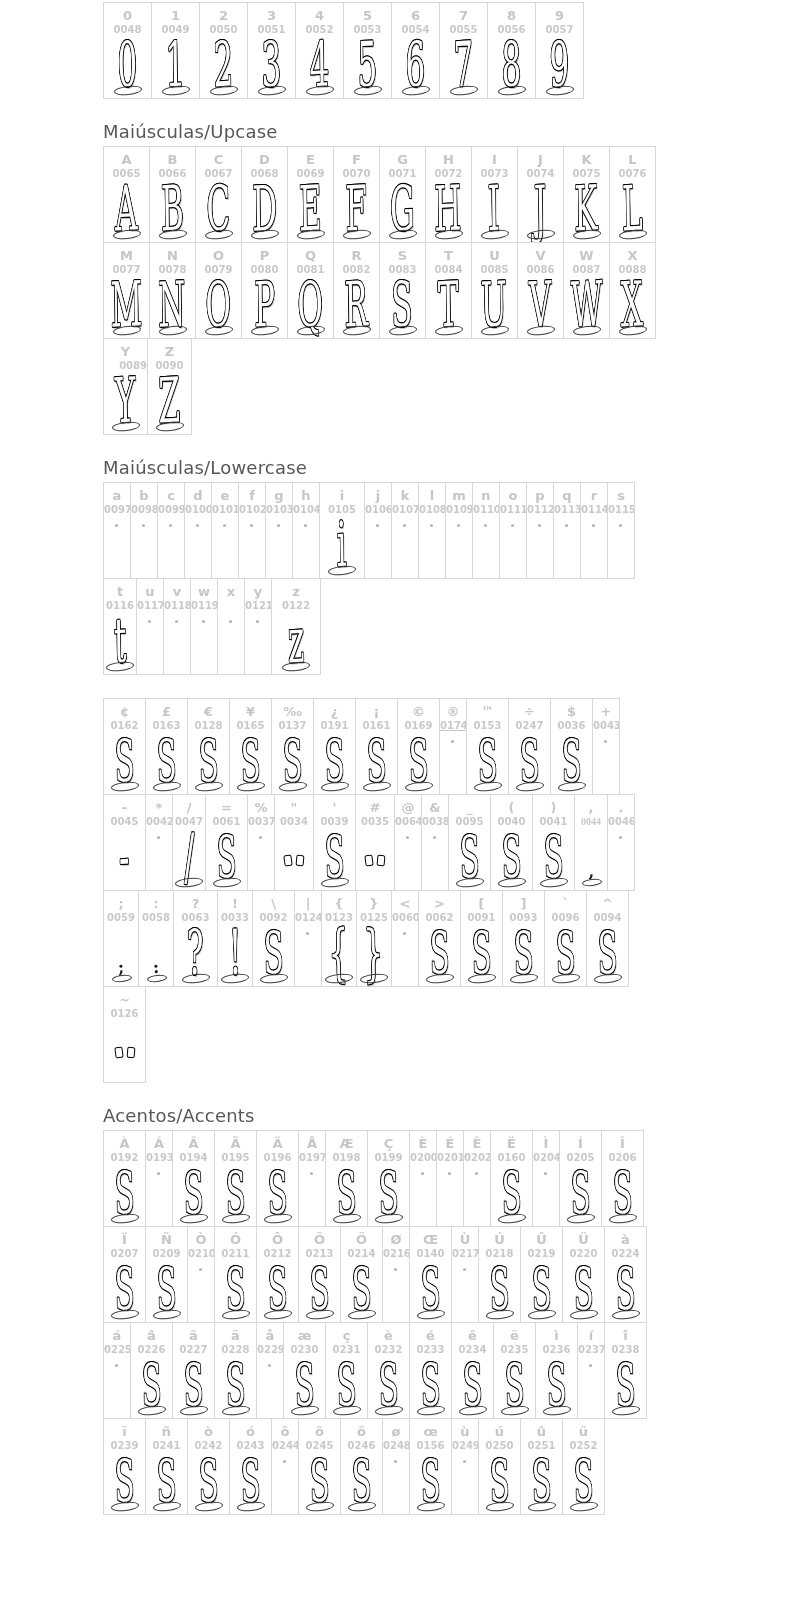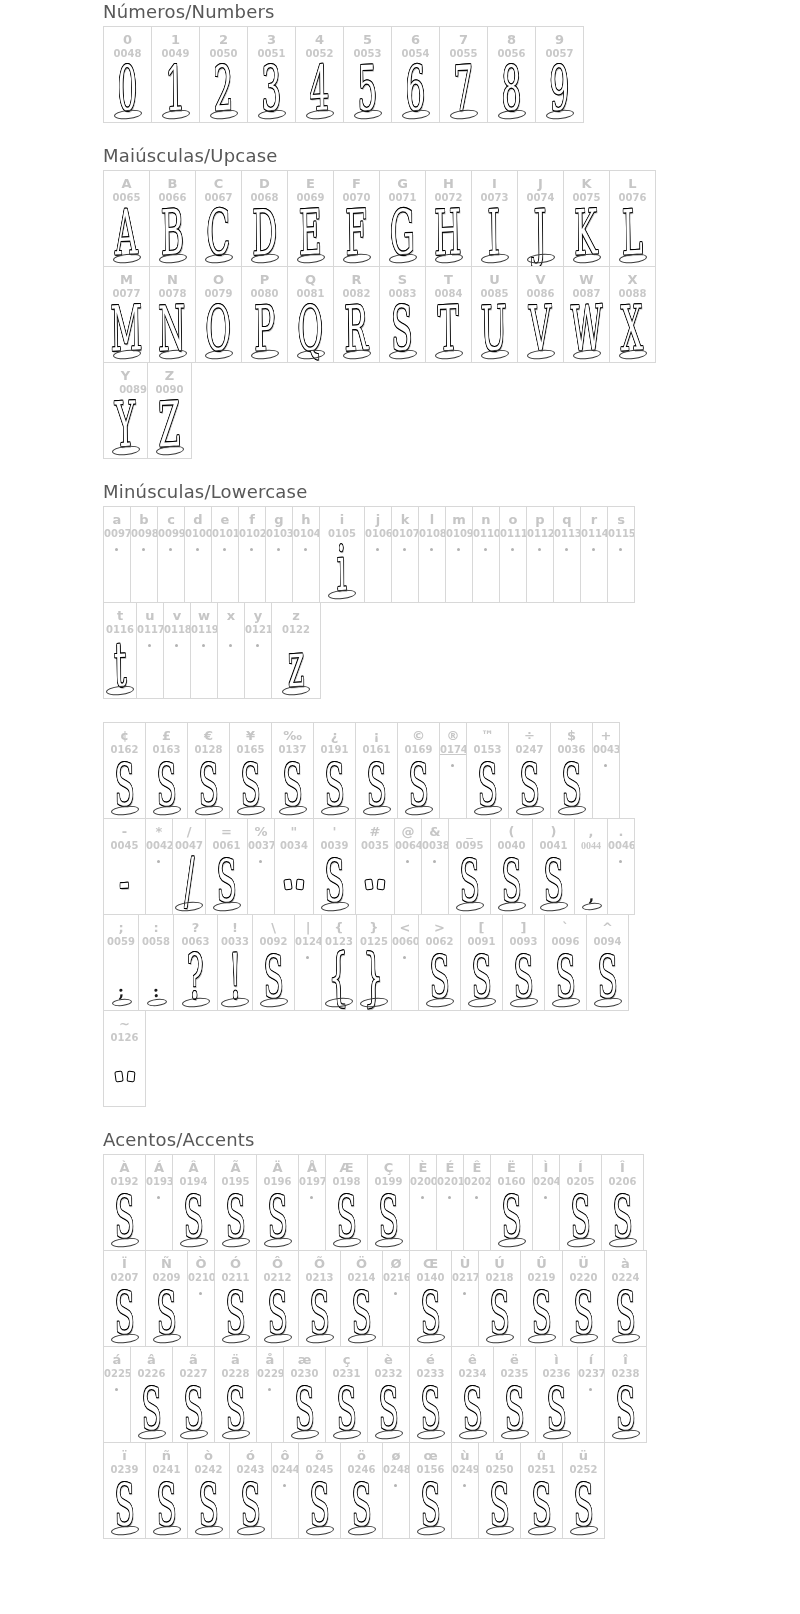--- a/index.html
+++ b/index.html
@@ -33,21 +33,20 @@
   .gdot{position:absolute;top:12px;left:50%;width:3px;height:3px;margin-left:-2px;border-radius:50%;background:#b3b3b3;}
   .gmark{position:absolute;bottom:24px;width:6px;height:9px;border:1px solid #000;background:#fff;border-radius:2px;}
   .gmark.m1{left:50%;margin-left:-10px;transform:rotate(-8deg);}
   .gmark.m2{left:50%;margin-left:2px;transform:rotate(5deg);}
 </style>
 </head>
 <body>
 
 <div class="content">
     <div class="section">
-      <div class="section-title" style="color: rgb(88, 88, 88);">Números/Numbers</div>
       <div class="grid-row">
         <div class="cell" style="width: 49px; border-color: rgb(216, 216, 216);">
           <div class="char-label" style="color: rgb(198, 198, 198);">0</div>
           <div class="char-code" style="color: rgb(201, 201, 201);">0048</div>
           <div class="glyph-zone">
             <span class="gchar">0</span>
             <span class="gbase"></span>
           </div>
         </div>
         <div class="cell" style="width: 49px; border-color: rgb(216, 216, 216);">
@@ -335,21 +334,21 @@
           <div class="char-label" style="color: rgb(198, 198, 198);">Z</div>
           <div class="char-code" style="color: rgb(201, 201, 201);">0090</div>
           <div class="glyph-zone">
             <span class="gchar">Z</span>
             <span class="gbase"></span>
           </div>
         </div>
       </div>
     </div>
     <div class="section">
-      <div class="section-title" style="color: rgb(88, 88, 88);">Minúsculas/Lowercase</div>
+      <div class="section-title" style="color: rgb(88, 88, 88);">Maiúsculas/Lowercase</div>
       <div class="grid-row">
         <div class="cell" style="width: 28px; border-color: rgb(216, 216, 216);">
           <div class="char-label" style="color: rgb(198, 198, 198);">a</div>
           <div class="char-code" style="color: rgb(201, 201, 201);">0097</div>
           <div class="glyph-zone">
             <span class="gdot"></span>
           </div>
         </div>
         <div class="cell" style="width: 28px; border-color: rgb(216, 216, 216);">
           <div class="char-label" style="color: rgb(198, 198, 198);">b</div>

